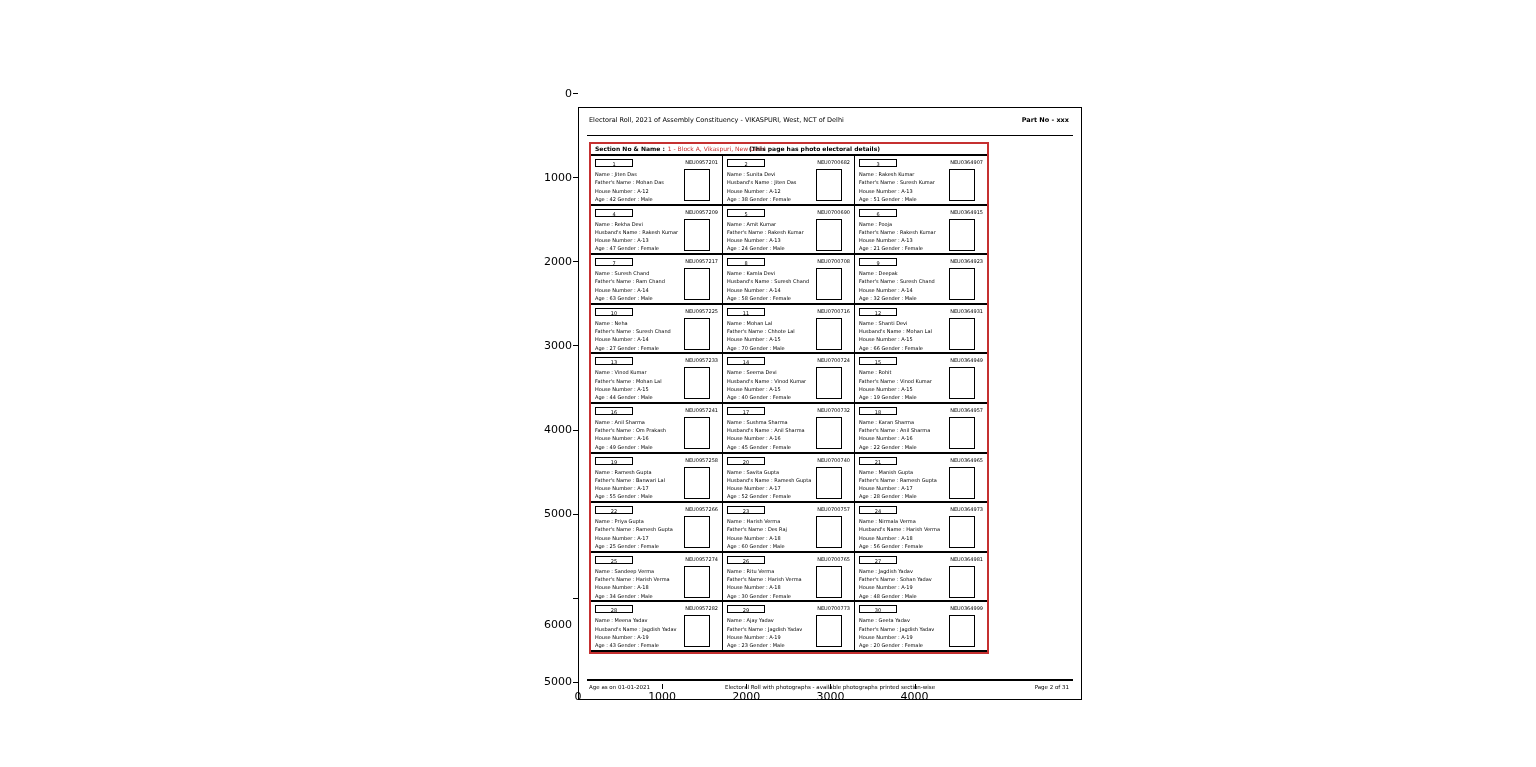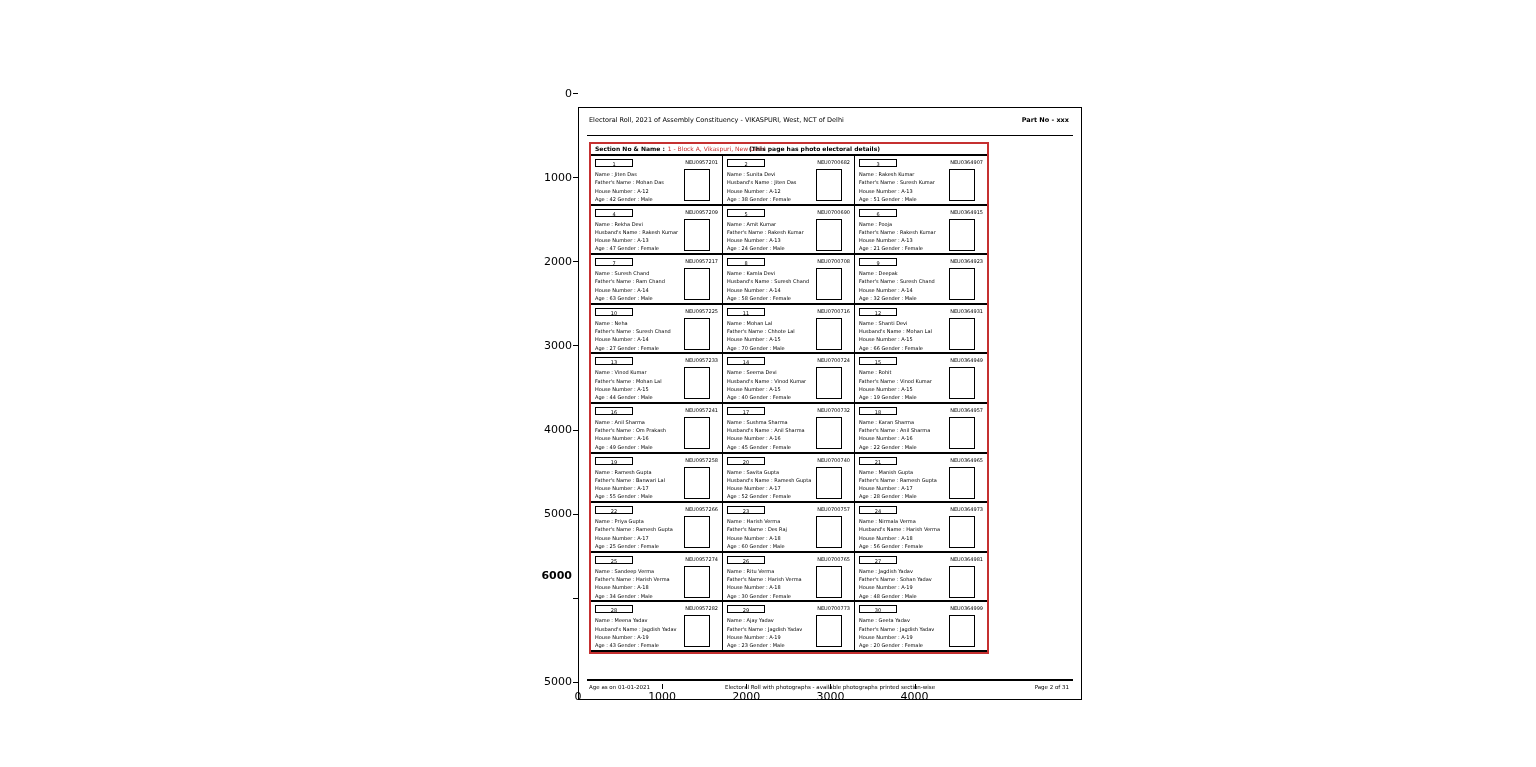--- a/index.html
+++ b/index.html
@@ -408,21 +408,21 @@
     <div class="tick-label ytick" style="left: 526px; top: 170.64px;">1000</div>
     <div class="tickmark" style="left: 573px; top: 177.14px; width: 5px; height: 1px;"></div>
     <div class="tick-label ytick" style="left: 526px; top: 254.78px;">2000</div>
     <div class="tickmark" style="left: 573px; top: 261.28px; width: 5px; height: 1px;"></div>
     <div class="tick-label ytick" style="left: 526px; top: 338.92px;">3000</div>
     <div class="tickmark" style="left: 573px; top: 345.42px; width: 5px; height: 1px;"></div>
     <div class="tick-label ytick" style="left: 526px; top: 423.06px;">4000</div>
     <div class="tickmark" style="left: 573px; top: 429.56px; width: 5px; height: 1px;"></div>
     <div class="tick-label ytick" style="left: 526px; top: 507.2px;">5000</div>
     <div class="tickmark" style="left: 573px; top: 513.7px; width: 5px; height: 1px;"></div>
-    <div class="tick-label ytick" style="left: 526px; top: 569px; font-weight: bold;">6000</div>
+    <div class="tick-label ytick" style="left: 526px; top: 618px;">6000</div>
     <div class="tickmark" style="left: 573px; top: 597.84px; width: 5px; height: 1px;"></div>
     <div class="tick-label ytick" style="left: 526px; top: 675.48px;">5000</div>
     <div class="tickmark" style="left: 573px; top: 681.98px; width: 5px; height: 1px;"></div>
     <div class="tick-label xtick" style="left: 555px; top: 690px;">0</div>
     <div class="tickmark" style="left: 578px; top: 684px; width: 1px; height: 5px;"></div>
     <div class="tick-label xtick" style="left: 639.14px; top: 690px;">1000</div>
     <div class="tickmark" style="left: 662.14px; top: 684px; width: 1px; height: 5px;"></div>
     <div class="tick-label xtick" style="left: 723.28px; top: 690px;">2000</div>
     <div class="tickmark" style="left: 746.28px; top: 684px; width: 1px; height: 5px;"></div>
     <div class="tick-label xtick" style="left: 807.42px; top: 690px;">3000</div>

